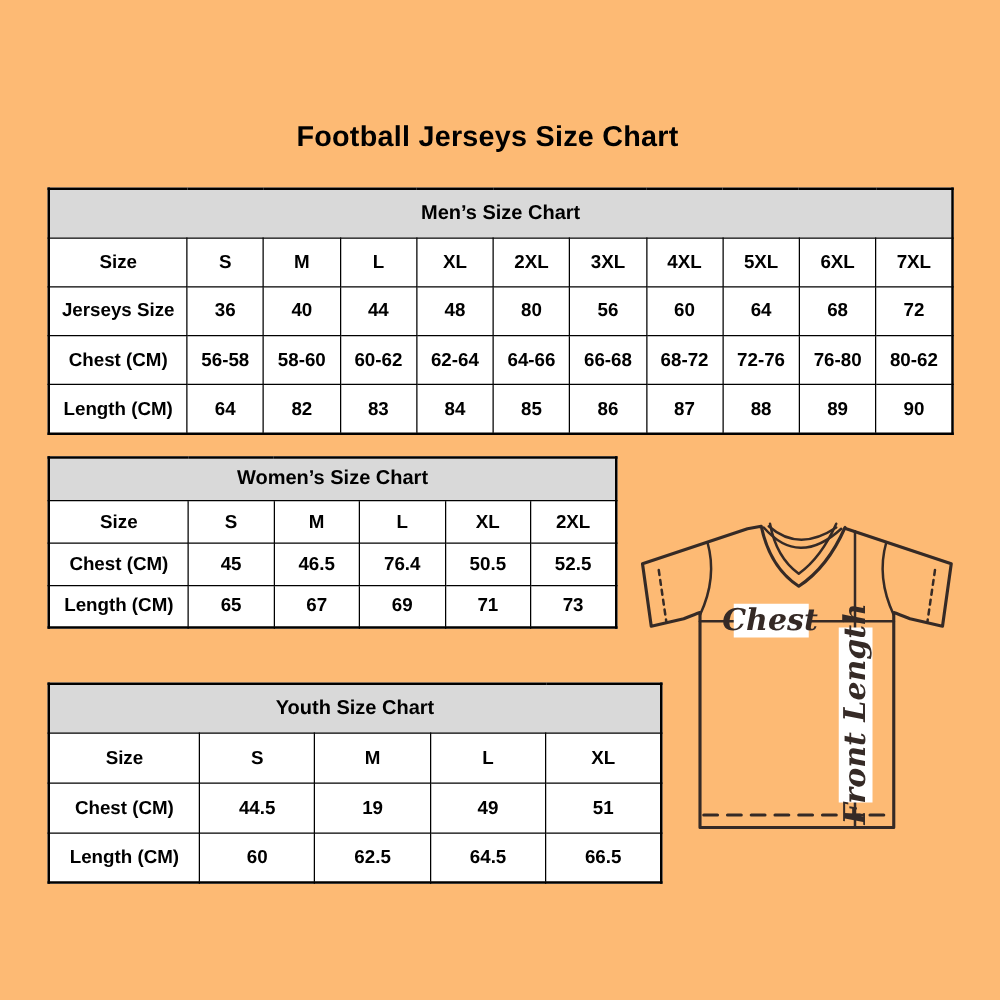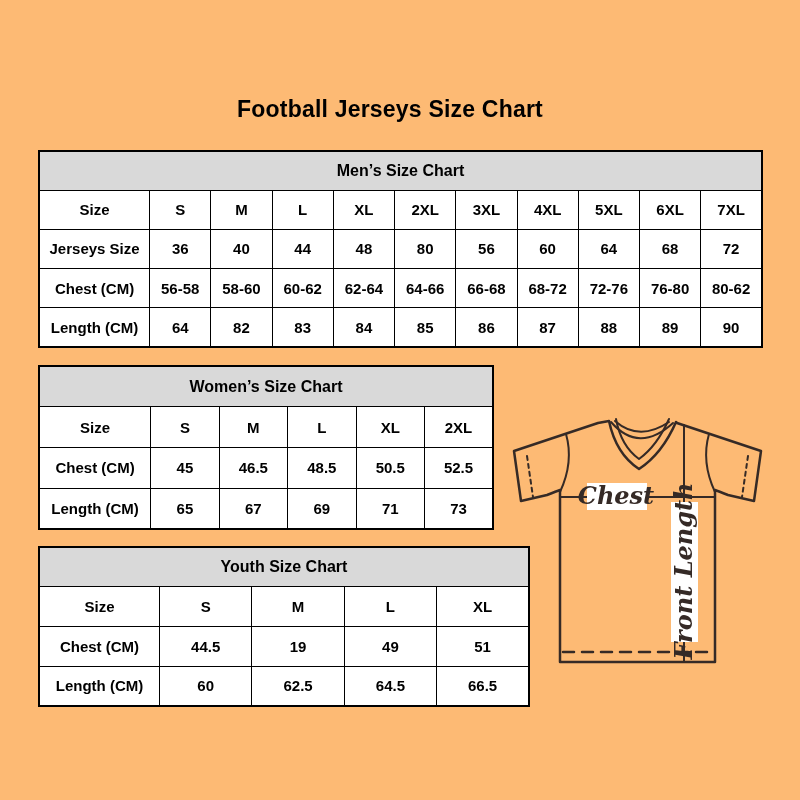--- a/index.html
+++ b/index.html
@@ -7,21 +7,21 @@
         font-family:"Liberation Sans",sans-serif;}
   .title{position:absolute;left:0;top:96px;width:780px;text-align:center;
          font-size:23px;font-weight:bold;color:#000;letter-spacing:0.2px;}
   .table-wrap{position:absolute;}
   .table-wrap table{width:100%;height:100%;border-collapse:collapse;table-layout:fixed;
          border:2px solid #000;background:#fff;}
   .table-wrap td{border:1px solid #000;text-align:center;vertical-align:middle;
          font-weight:bold;font-size:15px;color:#000;padding:0;overflow:hidden;}
   .table-wrap tr.hdr td{background:#d9d9d9;font-size:16px;}
   .wrap-mens{left:38px;top:150px;width:725px;height:198px;}
-  .wrap-womens{left:38px;top:365px;width:456px;height:165px;}
+  .wrap-womens{left:38px;top:365px;width:456px;height:138px;}
   .wrap-youth{left:38px;top:546px;width:492px;height:161px;}
   .jersey{position:absolute;left:500px;top:398px;width:270px;height:280px;}
   .jersey .lbl{font-family:"DejaVu Serif",serif;font-style:italic;font-weight:bold;}
 </style>
 </head>
 <body>
 
 <div class="page">
 
   <div class="title">Football Jerseys Size Chart</div>
@@ -120,21 +120,21 @@
             <td>S</td>
             <td>M</td>
             <td>L</td>
             <td>XL</td>
             <td>2XL</td>
           </tr>
           <tr style="height: 25%;">
             <td>Chest (CM)</td>
             <td>45</td>
             <td>46.5</td>
-            <td>48.5</td>
+            <td>76.4</td>
             <td>50.5</td>
             <td>52.5</td>
           </tr>
           <tr style="height: 25%;">
             <td>Length (CM)</td>
             <td>65</td>
             <td>67</td>
             <td>69</td>
             <td>71</td>
             <td>73</td>

